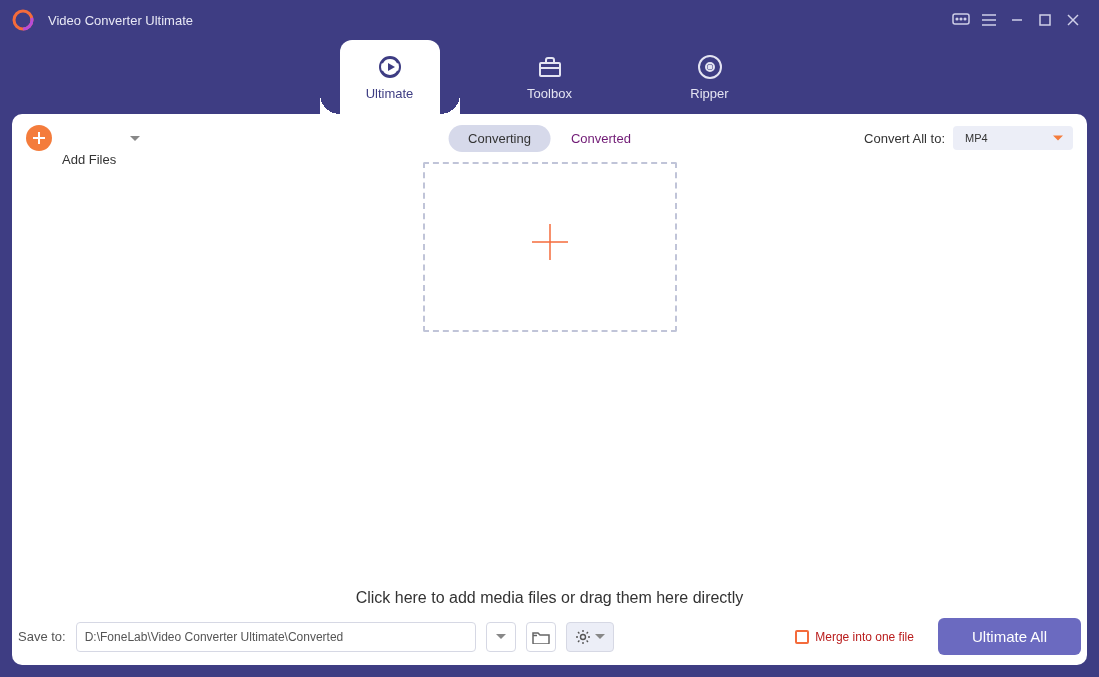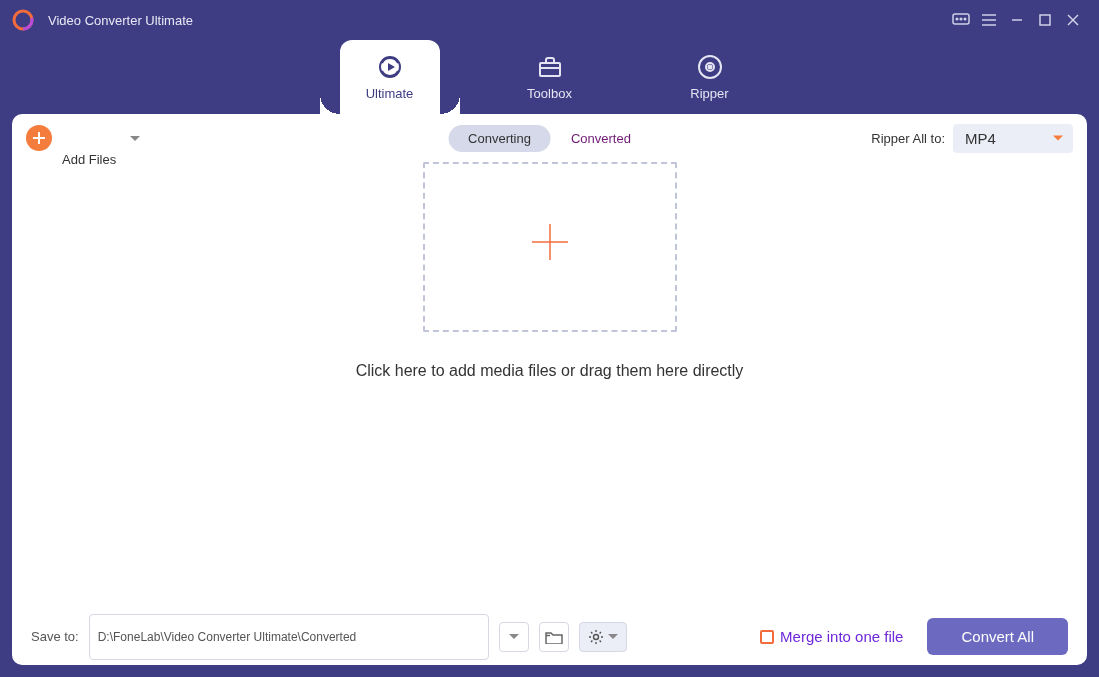--- a/index.html
+++ b/index.html
@@ -97,54 +97,54 @@
   .pill.active { background:#d6d9ea; color:#333; }
   .convert-all-to {
     margin-left:auto;
     display:flex; align-items:center; gap:8px;
     font-size:13px; color:#333;
   }
   .format-select {
     background:#eceef7;
     padding:6px 30px 6px 12px;
     border-radius:4px;
-    font-size:15px;
+    font-size:11px;
     position:relative;
     min-width:120px;
     cursor:pointer;
   }
   .format-select .caret-down { position:absolute; right:10px; top:50%; transform:translateY(-50%); }
 
   
-  .dropzone-wrap { flex:1; display:flex; flex-direction:column; align-items:center; justify-content:flex-start; gap:30px; }
+  .dropzone-wrap { flex:1; display:flex; flex-direction:column; align-items:center; justify-content:space-between; gap:30px; }
   .dropzone {
     width:254px; height:170px;
     border:2px dashed #c0c4d8;
     border-radius:2px;
     display:flex; align-items:center; justify-content:center;
     cursor:pointer;
   }
   .dropzone .plus { font-size:44px; font-weight:200; color:#f46b3b; }
   .drop-text { font-size:16px; color:#333; }
 
   
   .bottombar {
     height:58px;
     display:flex;
     align-items:center;
-    padding:0 19px;
+    padding:0 6px;
     gap:10px;
     border-top:1px solid transparent;
   }
   .save-label { font-size:13px; color:#555; }
   .path-box {
     flex:0 0 400px;
     border:1px solid #d6d8e4;
     border-radius:4px;
-    height:46px;
+    height:30px;
     display:flex; align-items:center;
     padding:0 8px;
     position:relative;
     font-size:12px; color:#555;
   }
   .path-drop {
     width:30px; height:30px;
     border:1px solid #d6d8e4; border-radius:4px;
     display:flex; align-items:center; justify-content:center;
     cursor:pointer; font-size:12px; color:#666;
@@ -157,21 +157,21 @@
   }
   .gear-btn {
     width:48px; height:30px;
     border:1px solid #d6d8e4; border-radius:4px;
     background:#eceef7;
     display:flex; align-items:center; justify-content:center; gap:4px;
     cursor:pointer;
   }
   .merge-wrap { display:flex; align-items:center; gap:6px; margin-left:auto; cursor:pointer; }
   .merge-box { width:14px; height:14px; border:2px solid #f46b3b; border-radius:2px; }
-  .merge-label { font-size:15px; color:#6d28d9; }
+  .merge-label { font-size:12px; color:#b91c1c; }
   .convert-btn {
     background:#6b6ac0;
     color:#fff;
     padding:10px 34px;
     border-radius:6px;
     font-size:15px;
     cursor:pointer;
     margin-left:14px;
   }
 </style>
@@ -265,21 +265,21 @@
     </span>
     <span class="add-label">Add Files</span>
     <span class="caret-down"></span>
 
     <div class="center">
       <span class="pill active">Converting</span>
       <span class="pill">Converted</span>
     </div>
 
     <div class="convert-all-to">
-      <span>Ripper All to:</span>
+      <span>Convert All to:</span>
       <div class="format-select">
         <span>MP4</span>
         <span class="caret-down orange"></span>
       </div>
     </div>
   </div>
 
   <div class="dropzone-wrap">
     <div class="dropzone">
       <span class="plus">
@@ -311,16 +311,16 @@
           <circle cx="8" cy="8" r="2.5"></circle>
           <path d="M8 1v2M8 13v2M1 8h2M13 8h2M3 3l1.4 1.4M11.6 11.6L13 13M13 3l-1.4 1.4M4.4 11.6L3 13"></path>
         </svg>
       <span class="caret-down" style="margin:0;"></span>
     </div>
 
     <div class="merge-wrap">
       <span class="merge-box"></span>
       <span class="merge-label">Merge into one file</span>
     </div>
-    <div class="convert-btn">Convert All</div>
+    <div class="convert-btn">Ultimate All</div>
   </div>
 
 </div>
 
 </body></html>

